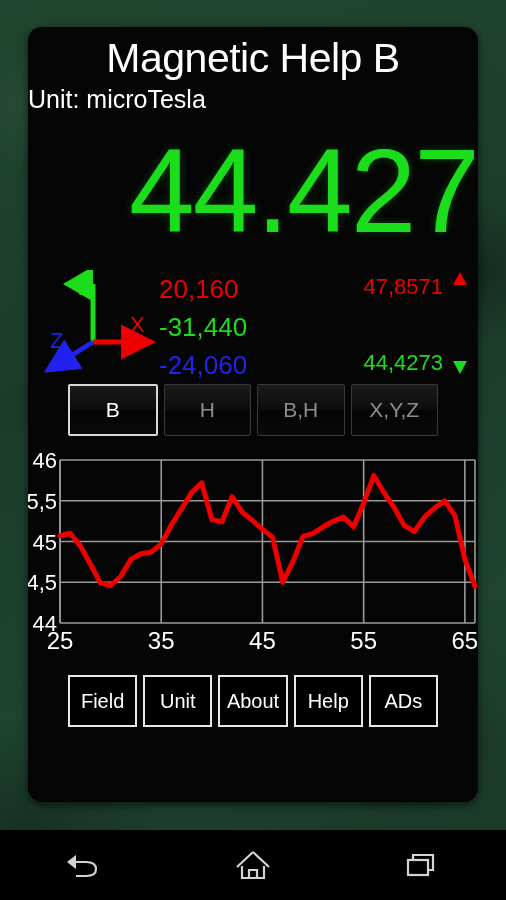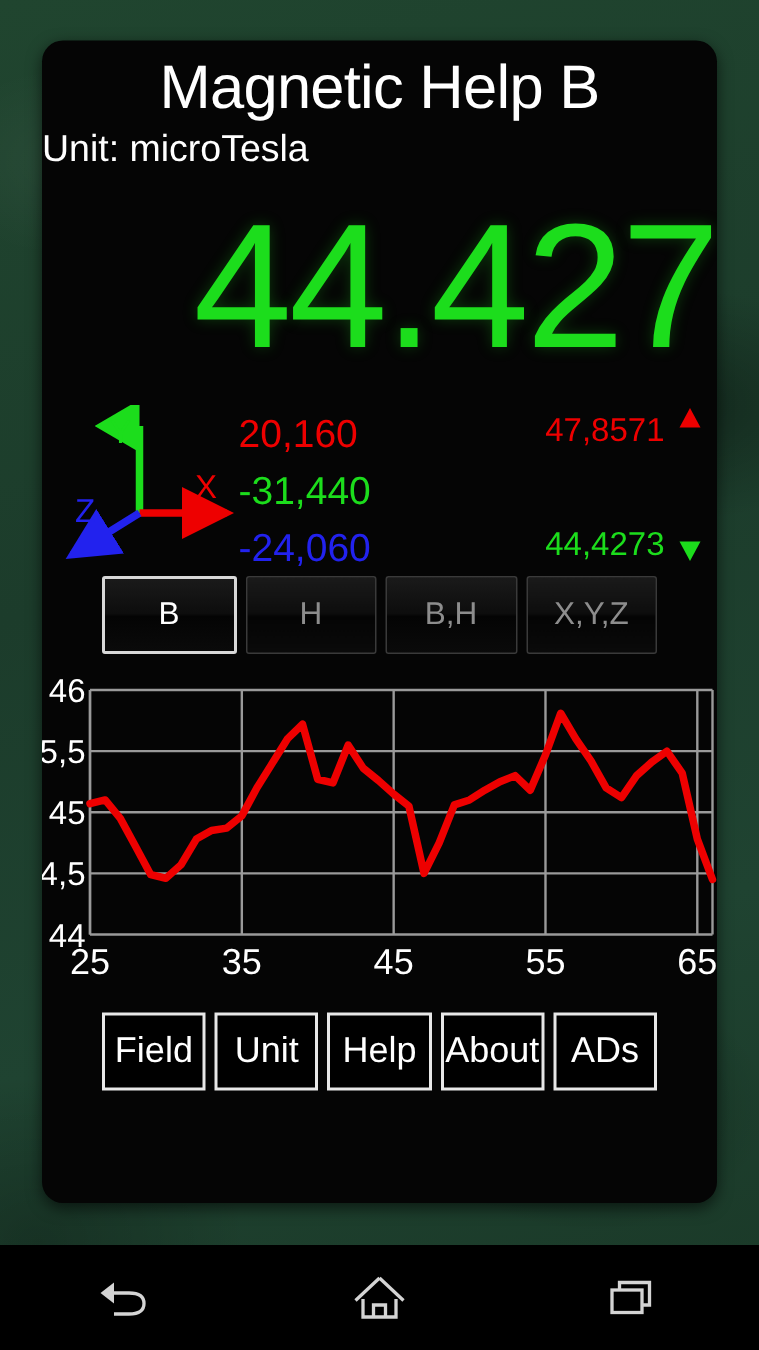--- a/index.html
+++ b/index.html
@@ -76,21 +76,21 @@
   }
 
   
   #chart-wrap{ position:relative; margin-top:12px; height:215px; }
   #chart-svg{ display:block; }
 
   
   #action-row{ display:flex; gap:6px; padding:0 40px; margin-top:12px; }
   .action-btn{
     flex:1; height:52px; display:flex; align-items:center; justify-content:center;
-    font-size:24px; background:#000; border:2px solid #e8e8e8; color:#ffffff;
+    font-size:20px; background:#000; border:2px solid #e8e8e8; color:#ffffff;
   }
 </style>
 </head>
 <body>
 
 <div id="bg-texture"></div>
 
 <div id="app-card">
 
   <div id="title">Magnetic Help B</div>
@@ -178,22 +178,22 @@
           <text x="335.6585365853658" y="201" fill="#ffffff" font-size="24" text-anchor="middle" font-family="Liberation Sans, sans-serif">55</text>
           <text x="436.8780487804878" y="201" fill="#ffffff" font-size="24" text-anchor="middle" font-family="Liberation Sans, sans-serif">65</text>
         </g>
       <path id="chart-line" fill="none" stroke-width="5" stroke-linejoin="round" stroke-linecap="round" d="M32.0,87.8 L42.1,85.3 L52.2,97.6 L62.4,116.3 L72.5,135.1 L82.6,137.5 L92.7,128.5 L102.9,111.4 L113.0,105.7 L123.1,104.1 L133.2,95.9 L143.3,77.2 L153.5,60.9 L163.6,44.6 L173.7,34.8 L183.8,71.5 L194.0,73.9 L204.1,48.7 L214.2,64.2 L224.3,72.3 L234.4,81.3 L244.6,89.4 L254.7,134.3 L264.8,113.9 L274.9,88.6 L285.0,85.3 L295.2,78.8 L305.3,73.1 L315.4,69.1 L325.5,78.8 L335.7,55.2 L345.8,27.5 L355.9,44.6 L366.0,59.3 L376.1,77.2 L386.3,83.7 L396.4,69.1 L406.5,60.1 L416.6,52.8 L426.8,67.4 L436.9,111.4 L447.0,138.3" stroke="#ee0000"></path>
     </svg>
   </div>
 
   <div id="action-row">
       <div class="action-btn">Field</div>
       <div class="action-btn">Unit</div>
+      <div class="action-btn">About</div>
       <div class="action-btn">Help</div>
-      <div class="action-btn">About</div>
       <div class="action-btn">ADs</div>
     </div>
 </div>
 
 <div id="nav-bar">
   <div class="nav-btn">
     <svg width="40" height="30" viewBox="0 0 40 30">
       <path d="M10,12 L22,12 Q32,12 32,19 Q32,26 22,26 L12,26" fill="none" stroke="#d4d4d4" stroke-width="2.2"></path>
       <path d="M12,5 L3,12 L12,19 Z" fill="#d4d4d4"></path>
     </svg>

